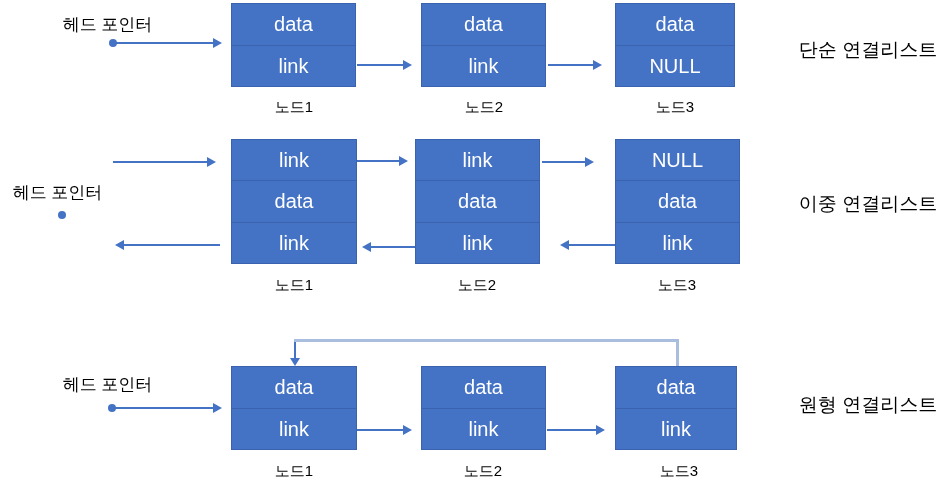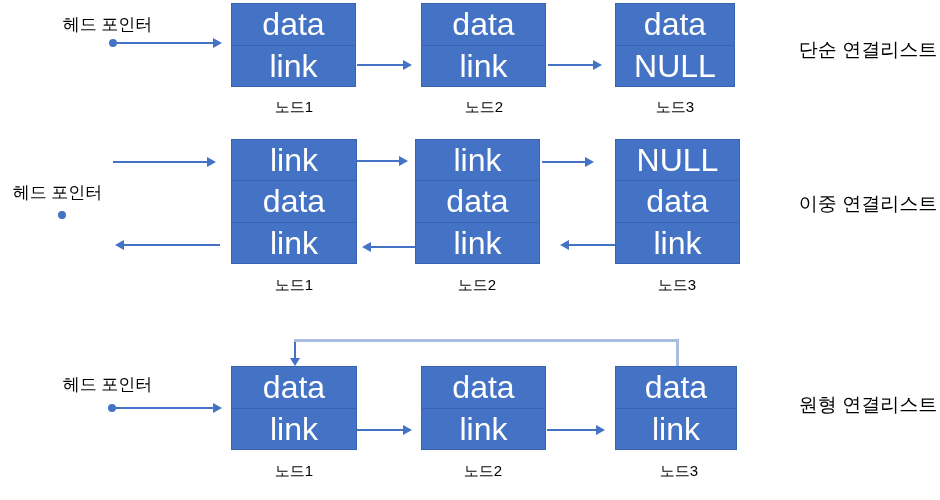--- a/index.html
+++ b/index.html
@@ -17,21 +17,21 @@
     position:absolute;
     display:flex;flex-direction:column;
     background:var(--node-fill,#4472C4);
     border:1px solid var(--node-border,#3A62AE);
     box-sizing:border-box;
   }
   .cell{
     flex:1;
     display:flex;align-items:center;justify-content:center;
     color:var(--cell-text,#ffffff);
-    font-size:32px;
+    font-size:20px;
     line-height:1;
   }
   .cell + .cell{border-top:1px solid var(--node-border,#3A62AE);}
   .node-label{
     position:absolute;
     font-size:15px;color:var(--label-text,#000000);
     text-align:center;white-space:nowrap;
   }
   .head-label{
     position:absolute;

